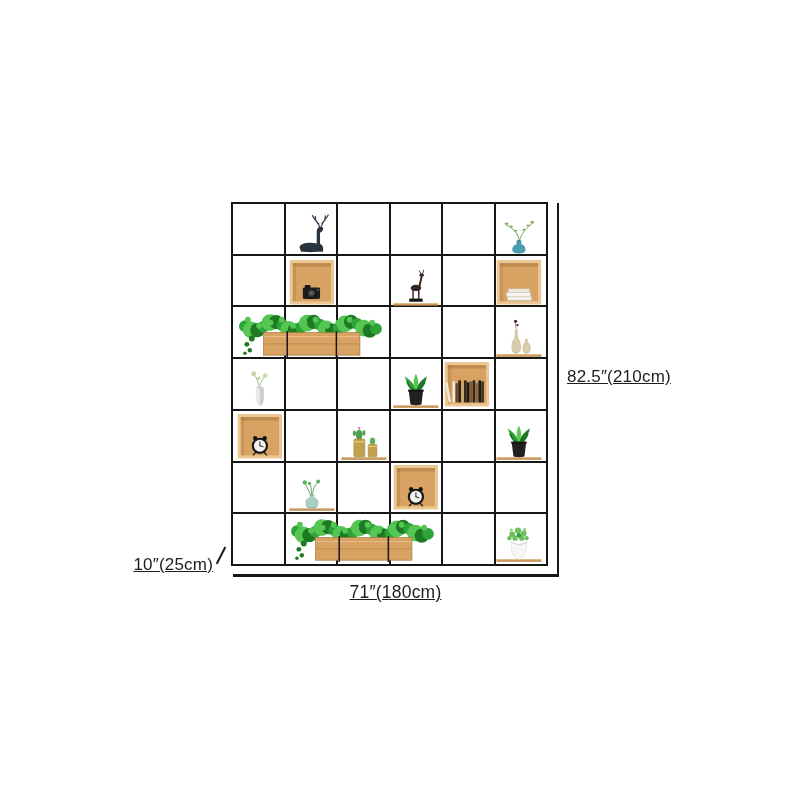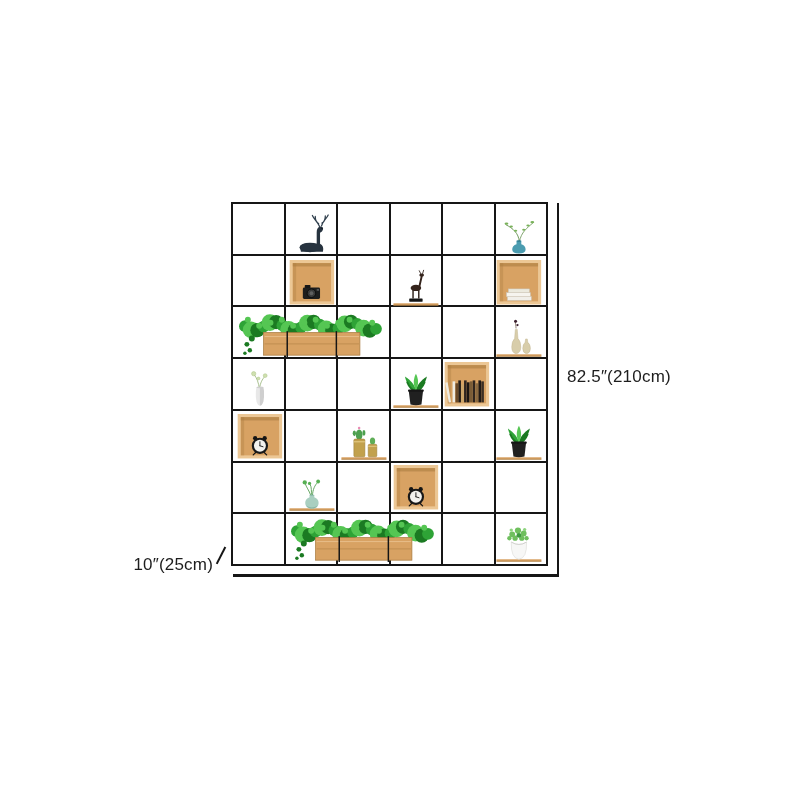--- a/index.html
+++ b/index.html
@@ -10,21 +10,21 @@
          grid-template-columns:repeat(6,1fr);grid-template-rows:repeat(7,1fr);
          border:1.6px solid #161616;box-sizing:border-box;background:#fff;}
   .cell{border:1.6px solid #161616;}
   .items{position:absolute;left:3px;top:3px;right:3px;bottom:3px;}
   .item{position:absolute;box-sizing:border-box;padding:1px 2px;
         display:flex;align-items:flex-end;justify-content:center;}
   .item svg{display:block;width:100%;height:100%;}
   .dim-line{position:absolute;background:#161616;}
   .v-line{left:557px;top:203px;width:2.4px;height:374px;}
   .b-line{left:233px;top:574px;width:325px;height:2.6px;}
-  .label{position:absolute;font-size:17px;letter-spacing:.2px;white-space:nowrap;}
+  .label{position:absolute;font-size:17px;letter-spacing:.2px;white-space:nowrap;text-decoration:underline;}
   .h-label{left:567px;top:367px;}
   .w-label{left:233px;top:582px;width:325px;text-align:center;font-size:17.5px;}
   .d-label{left:50px;top:530px;width:163px;text-align:right;margin-top:25px;}
   .d-tick{position:absolute;left:220px;top:546px;width:2.4px;height:19px;
           background:#161616;transform:rotate(27deg);}
 </style>
 </head>
 <body>
 
 <div class="stage">
@@ -391,17 +391,18 @@
             <path d="M34,58 Q42,63 50,63 Q58,63 66,58" fill="none" stroke="#c9c9c4" stroke-width="1.5"></path>
           </svg>
         </div>
       </div>
   </div>
 
   <div class="dim-line v-line"></div>
   <div class="label h-label">82.5″(210cm)</div>
 
   <div class="dim-line b-line"></div>
+  <div class="label w-label">71″(180cm)</div>
 
   <div class="label d-label">10″(25cm)</div>
   <div class="d-tick"></div>
 
 </div>
 
 </body></html>

